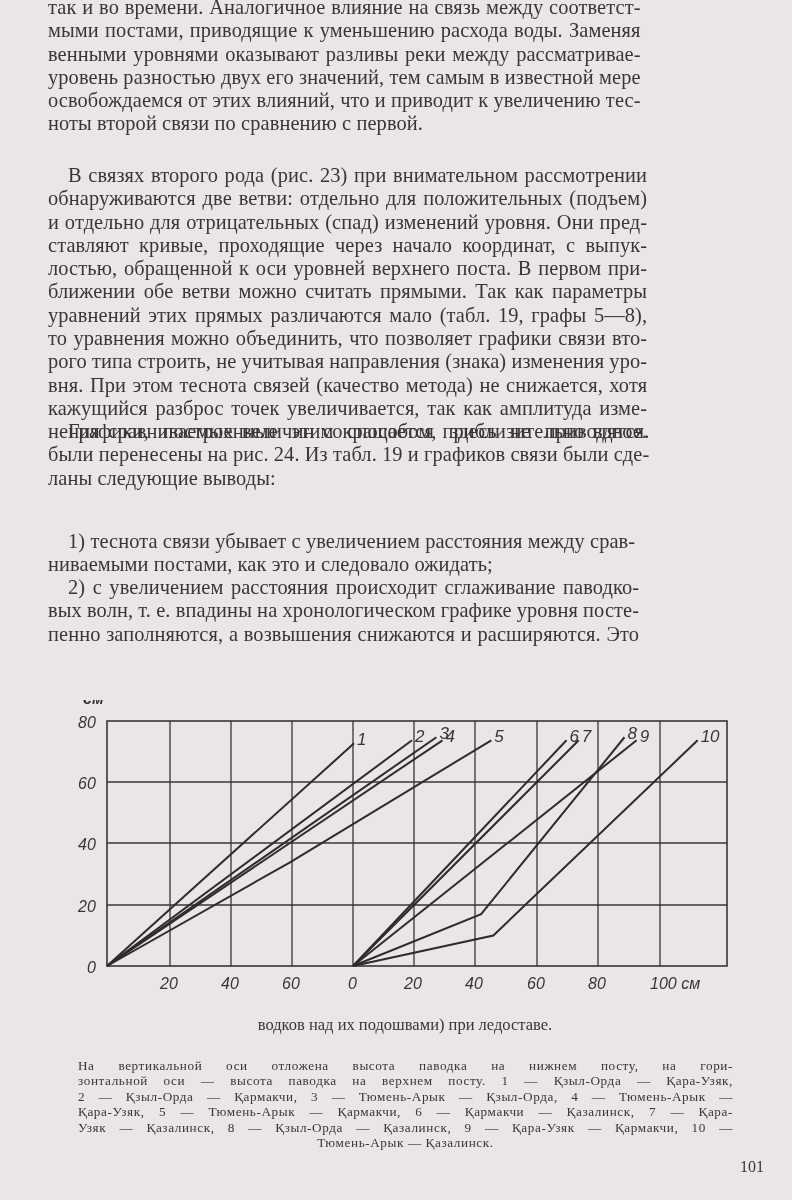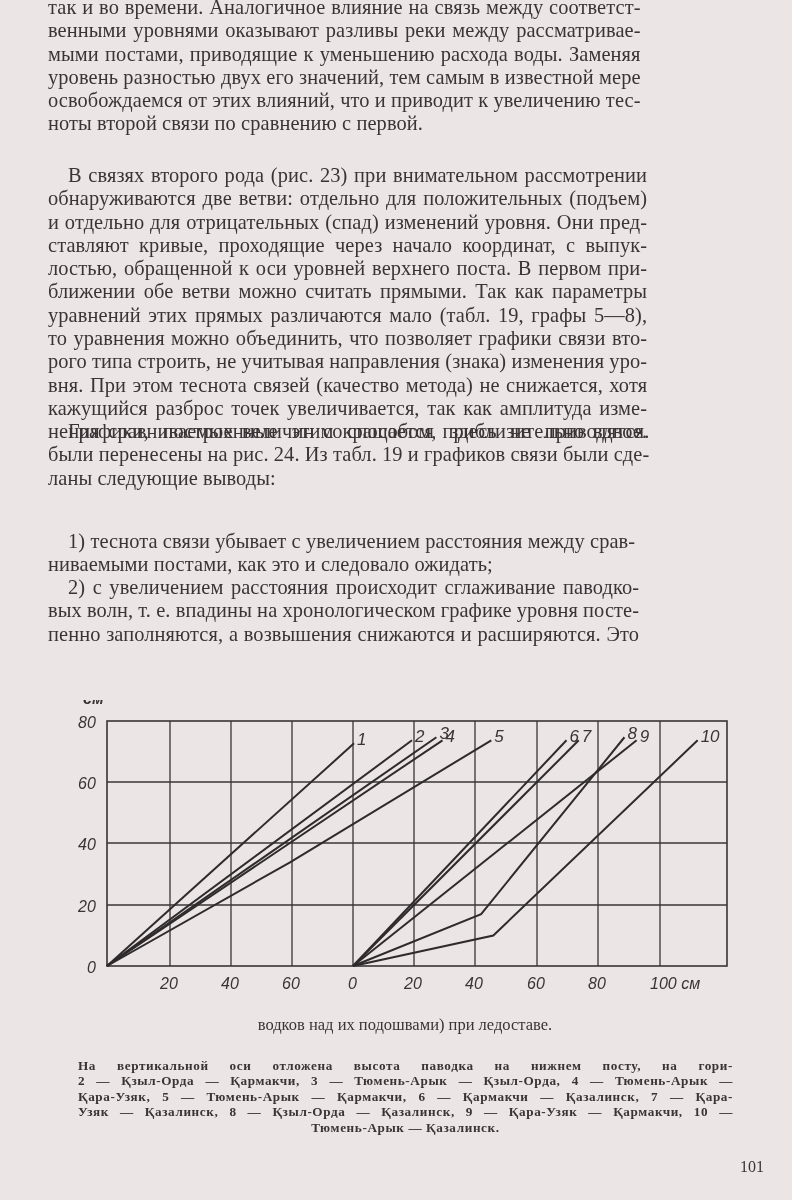--- a/index.html
+++ b/index.html
@@ -29,32 +29,32 @@
 
   .caption {
     position:absolute; left:60px; width:690px; top:1015px;
     font-size:16.5px; line-height:20px; text-align:center; margin:0;
   }
   .caption .ln { display:block; }
   .note {
     position:absolute; left:78px; width:655px; top:1058px;
     font-size:13.2px; line-height:15.4px; text-align:justify; letter-spacing:0.6px;
   }
-  .note .ln { display:block; text-align:justify; text-align-last:justify;font-weight:bold; }
+  .note .ln { display:block; text-align:justify; text-align-last:justify; }
   .note .ln.c { text-align:right; text-align-last:center; }
   .page-number { position:absolute; left:740px; top:1158px; font-size:16px; }
 </style>
 </head>
 <body>
 
 <div class="page">
   <p id="p1" class="para">
     <span class="ln j">так и во времени. Аналогичное влияние на связь между соответст-</span>
+    <span class="ln j">мыми постами, приводящие к уменьшению расхода воды. Заменяя</span>
     <span class="ln j">венными уровнями оказывают разливы реки между рассматривае-</span>
-    <span class="ln j">мыми постами, приводящие к уменьшению расхода воды. Заменяя</span>
     <span class="ln j">уровень разностью двух его значений, тем самым в известной мере</span>
     <span class="ln j">освобождаемся от этих влияний, что и приводит к увеличению тес-</span>
     <span class="ln">ноты второй связи по сравнению с первой.</span>
   </p>
   <p id="p2" class="para">
     <span class="ln j indent">В связях второго рода (рис. 23) при внимательном рассмотрении</span>
     <span class="ln j">обнаруживаются две ветви: отдельно для положительных (подъем)</span>
     <span class="ln j">и отдельно для отрицательных (спад) изменений уровня. Они пред-</span>
     <span class="ln j">ставляют кривые, проходящие через начало координат, с выпук-</span>
     <span class="ln j">лостью, обращенной к оси уровней верхнего поста. В первом при-</span>
@@ -144,19 +144,20 @@
     </g>
   </svg>
 </div>
 
 <div class="caption">
   <span class="ln">водков над их подошвами) при ледоставе.</span>
 </div>
 
 <div class="note">
   <span class="ln">На вертикальной оси отложена высота паводка на нижнем посту, на гори-</span>
+  <span class="ln">зонтальной оси — высота паводка на верхнем посту. 1 — Қзыл-Орда — Қара-Узяк,</span>
   <span class="ln">2 — Қзыл-Орда — Қармакчи, 3 — Тюмень-Арык — Қзыл-Орда, 4 — Тюмень-Арык —</span>
   <span class="ln">Қара-Узяк, 5 — Тюмень-Арык — Қармакчи, 6 — Қармакчи — Қазалинск, 7 — Қара-</span>
   <span class="ln">Узяк — Қазалинск, 8 — Қзыл-Орда — Қазалинск, 9 — Қара-Узяк — Қармакчи, 10 —</span>
   <span class="ln c">Тюмень-Арык — Қазалинск.</span>
 </div>
 
 <div class="page-number">101</div>
 
 </body></html>

